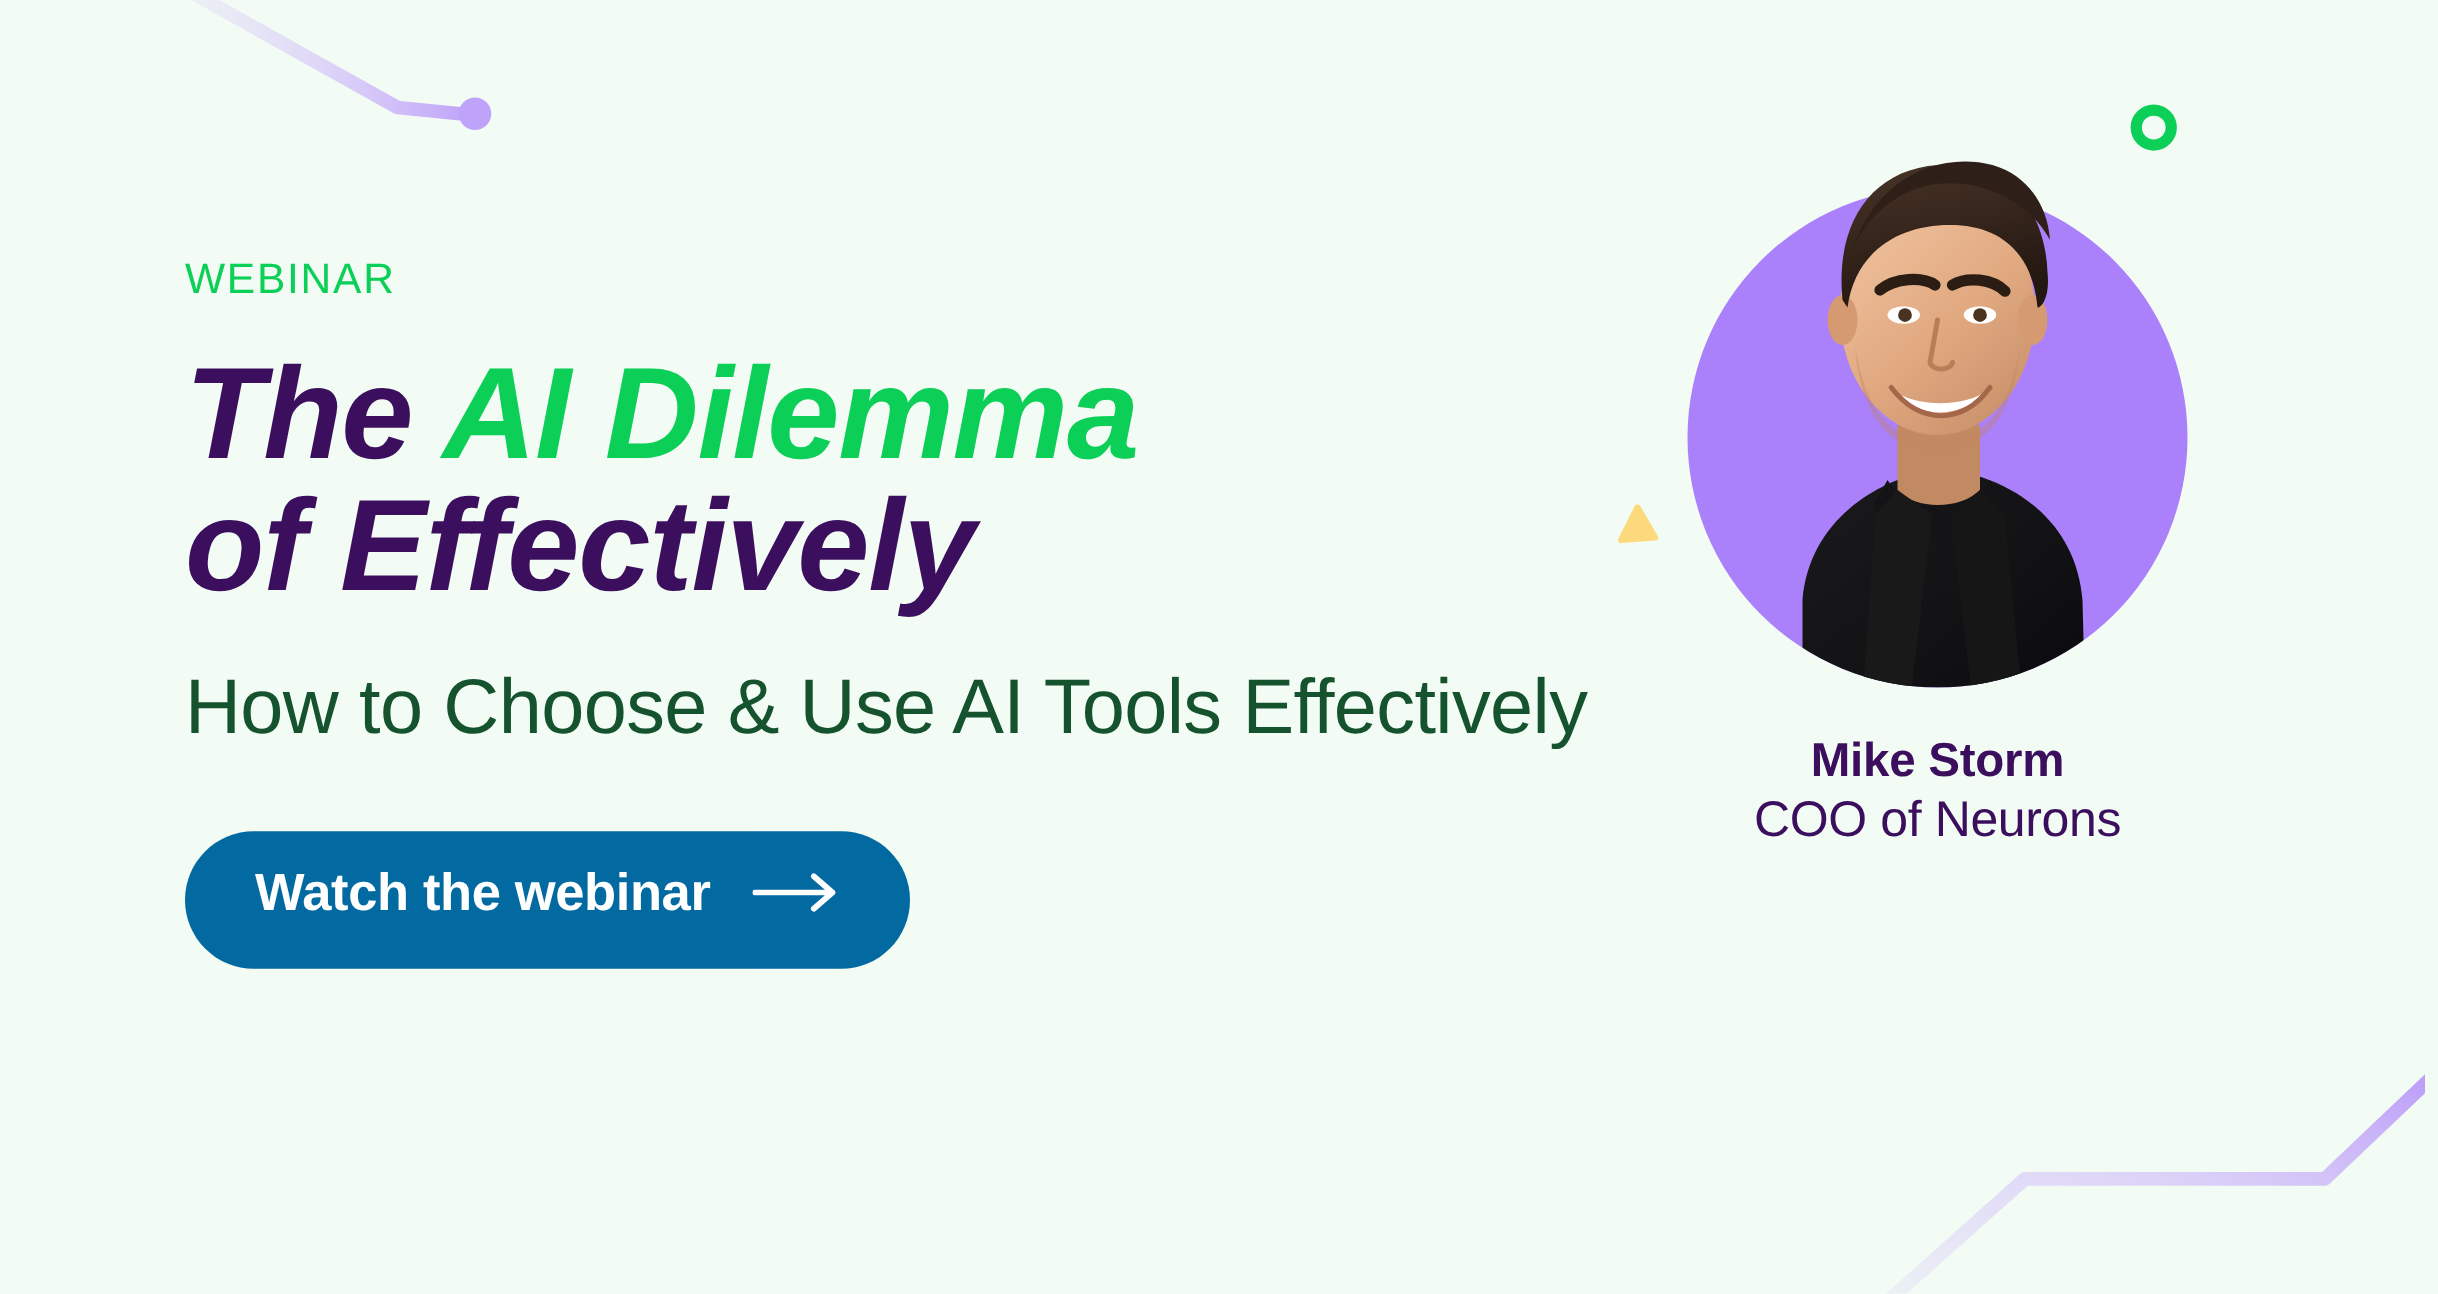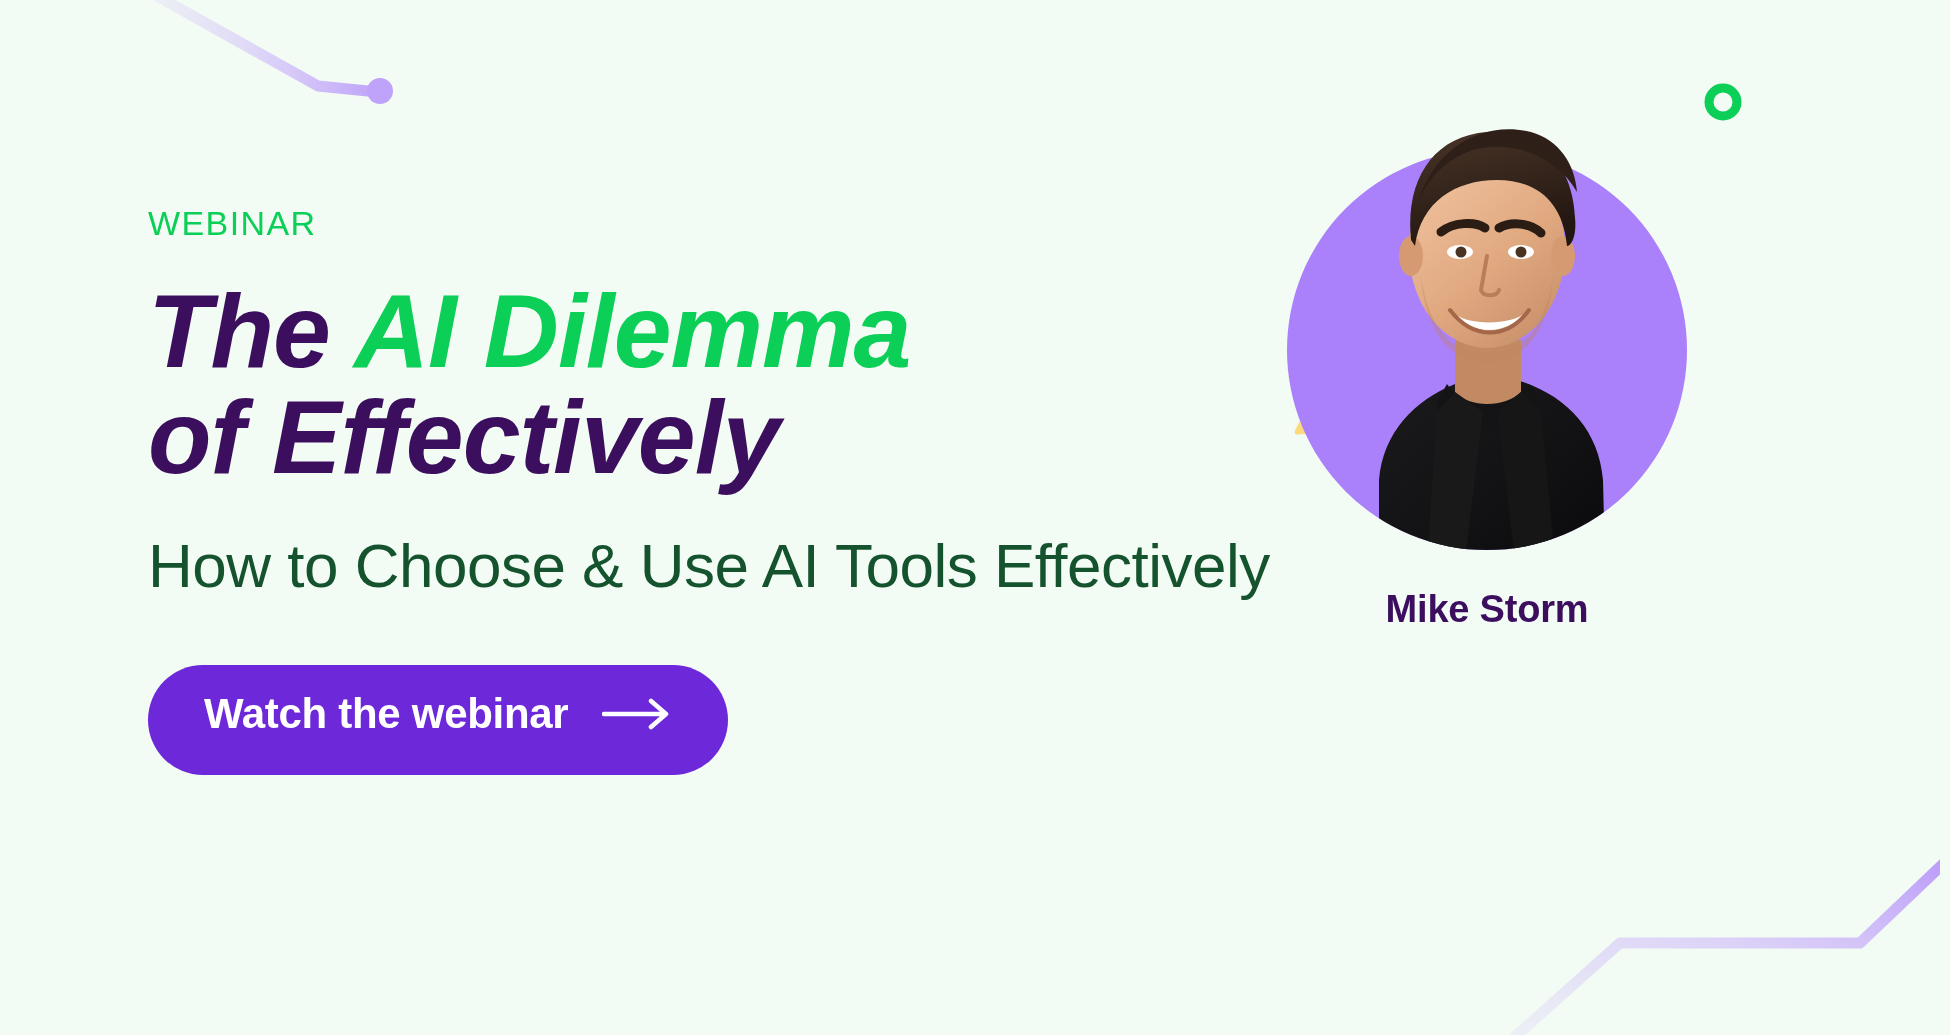--- a/index.html
+++ b/index.html
@@ -64,39 +64,39 @@
     line-height:1.15;
     white-space:nowrap;
   }
 
   .cta {
     display:inline-flex;
     align-items:center;
     gap:34px;
     margin-top:64px;
     padding:28px 56px 40px 56px;
-    background:#6d28d9;
+    background:#0369a1;
     border:none;
     border-radius:999px;
     cursor:pointer;
     font-family:"Liberation Sans", sans-serif;
   }
   .cta-label {
     font-size:42px;
     font-weight:700;
     color:#FFFFFF;
     letter-spacing:-0.3px;
     line-height:1;
   }
   .cta-arrow { display:block; }
 
   
   .speaker {
     position:absolute;
-    left:1277px;
+    left:1340px;
     top:150px;
     width:420px;
     text-align:center;
   }
   .portrait {
     position:relative;
     width:400px;
     height:400px;
     margin:0 auto;
   }
@@ -266,16 +266,17 @@
           <path d="M 134 236 C 142 292 168 314 200 314
                    C 232 314 258 292 266 236
                    C 262 296 234 322 200 322
                    C 166 322 138 296 134 236 Z" fill="#C0855F" opacity="0.35"></path>
         </g>
       </svg>
     </div>
 
     <div class="speaker-meta">
       <div class="speaker-name">Mike Storm</div>
+      <div class="speaker-role">COO of Neurons</div>
     </div>
   </div>
 
 </div>
 
 </body></html>

